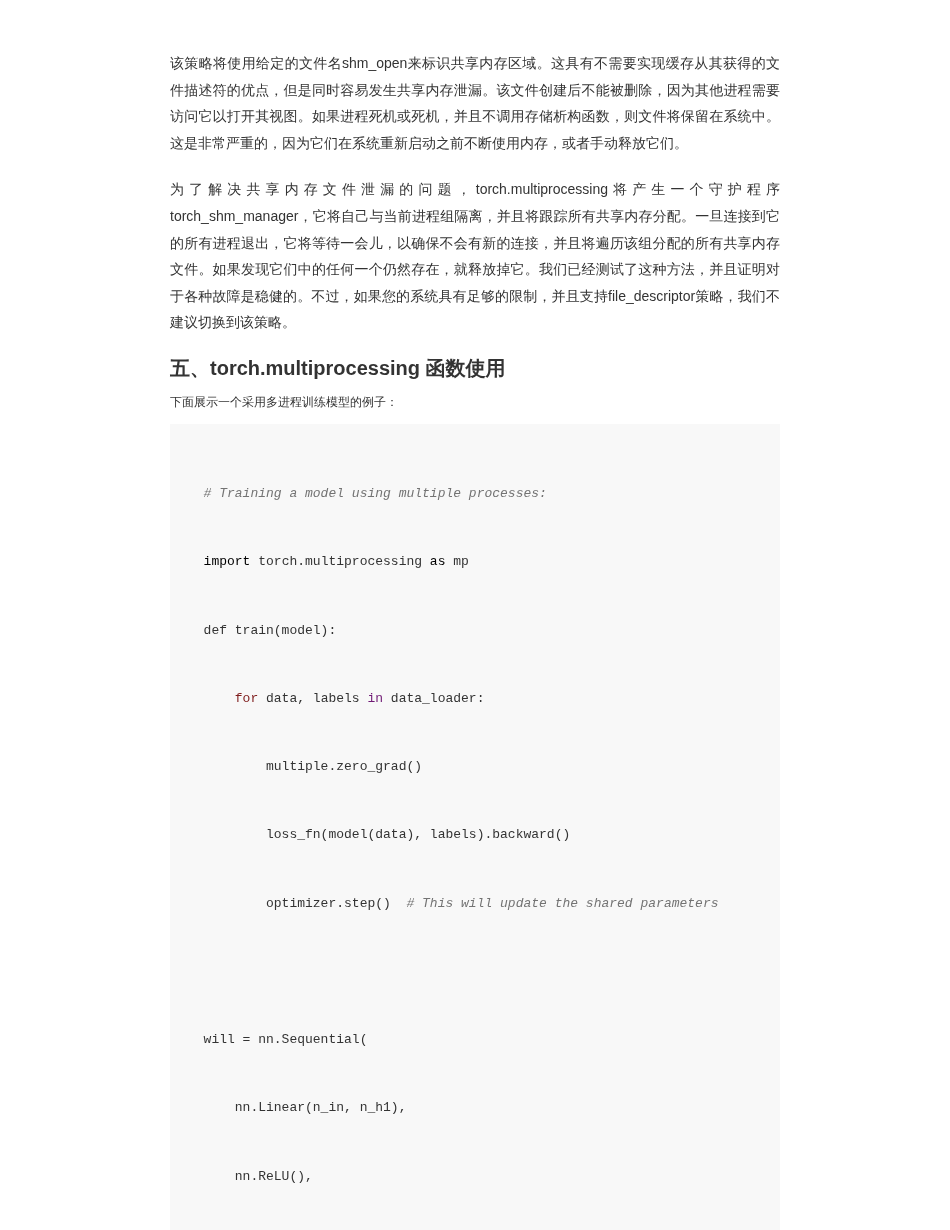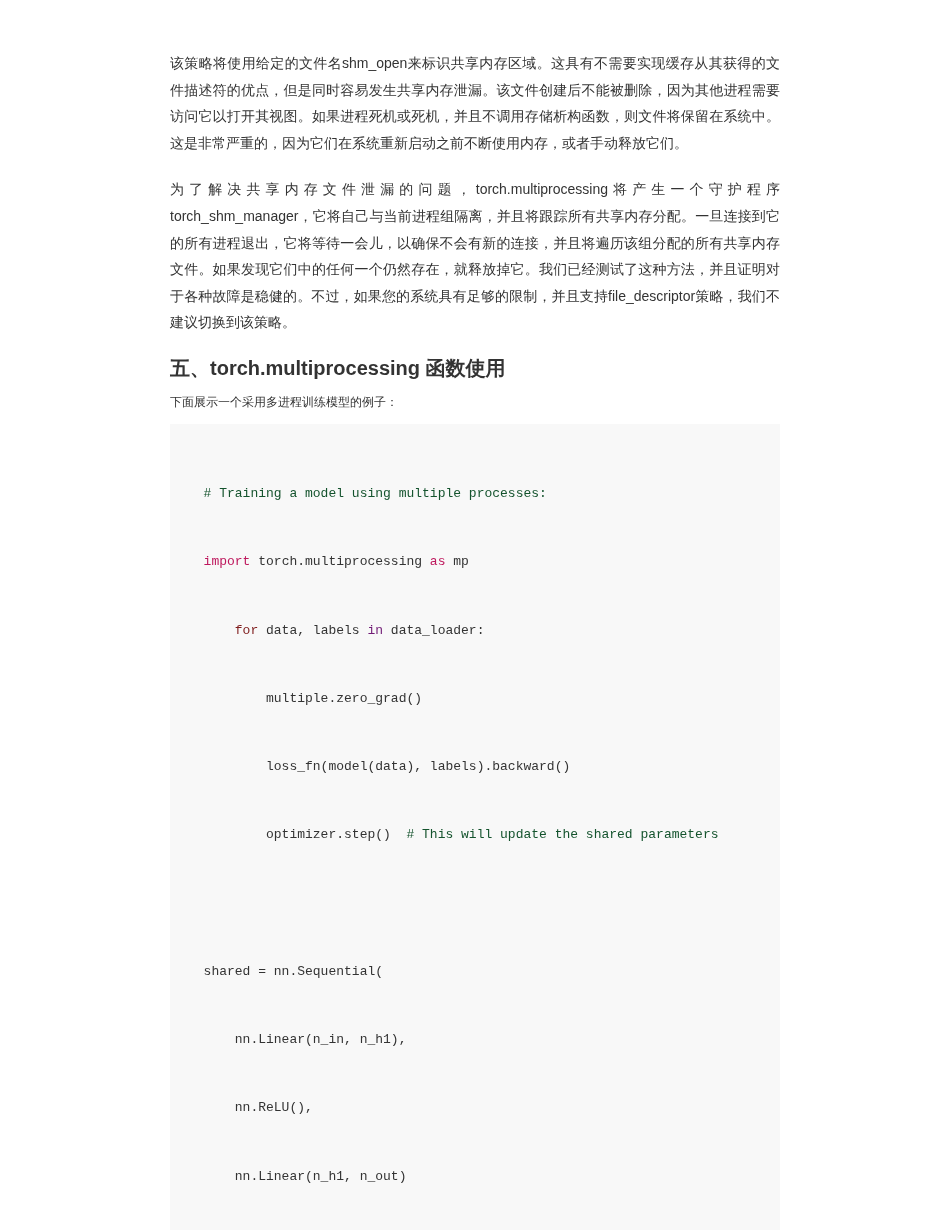--- a/index.html
+++ b/index.html
@@ -59,22 +59,22 @@
       color: #333;
       margin-bottom: 4px;
       white-space: pre;
       overflow-x: auto;
     }
 
     .code-line {
       display: block;
     }
 
-    .kw-comment { color: #14532d; }
-    .kw-import { color: #be185d; }
+    .kw-comment { color: #737373; font-style: italic; }
+    .kw-import { color: #000000; }
     .kw-for { color: #7f1d1d; }
     .kw-in { color: #701a75; }
 
     @keyframes spin {
       to { transform: rotate(360deg); }
     }
   </style>
 </head>
 <body>
 
@@ -86,26 +86,27 @@
 
   <div class="section-heading">
     <span>五、torch.multiprocessing <span class="bold-keyword">函数使用</span></span>
   </div>
 
   <p class="sub-heading">下面展示一个采用多进程训练模型的例子：</p>
 
   <div class="code-block">
     <span class="code-line kw-comment">  # Training a model using multiple processes:</span>
     <span class="code-line">  <span class="kw-import">import</span> torch.multiprocessing <span class="kw-import">as</span> mp</span>
+    <span class="code-line">  def train(model):</span>
     <span class="code-line">      <span class="kw-for">for</span> data, labels <span class="kw-in">in</span> data_loader:</span>
     <span class="code-line">          multiple.zero_grad()</span>
     <span class="code-line">          loss_fn(model(data), labels).backward()</span>
     <span class="code-line">          optimizer.step()  <span class="kw-comment"># This will update the shared parameters</span></span>
     <span class="code-line">&nbsp;</span>
-    <span class="code-line">  shared = nn.Sequential(</span>
+    <span class="code-line">  will = nn.Sequential(</span>
     <span class="code-line">      nn.Linear(n_in, n_h1),</span>
     <span class="code-line">      nn.ReLU(),</span>
     <span class="code-line">      nn.Linear(n_h1, n_out)</span>
     
     
     
     
     
     
     

